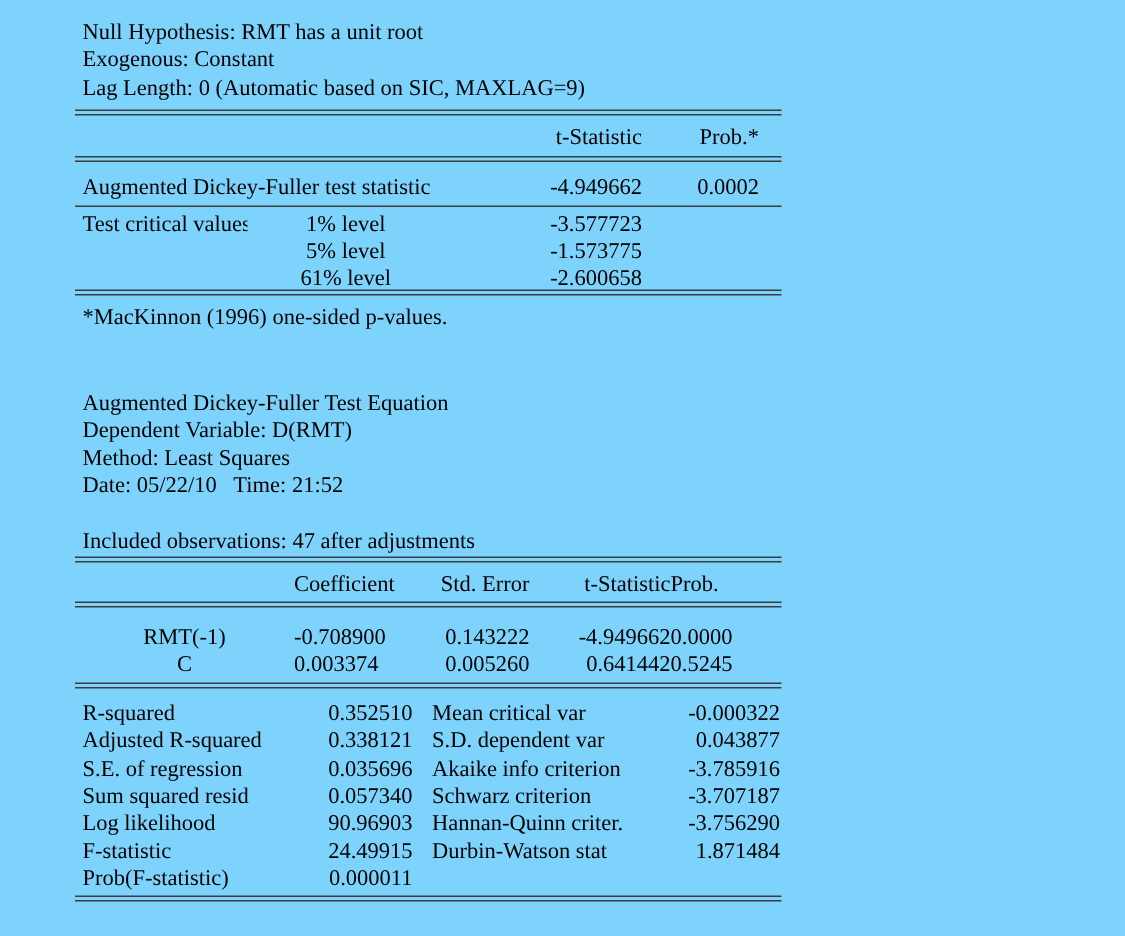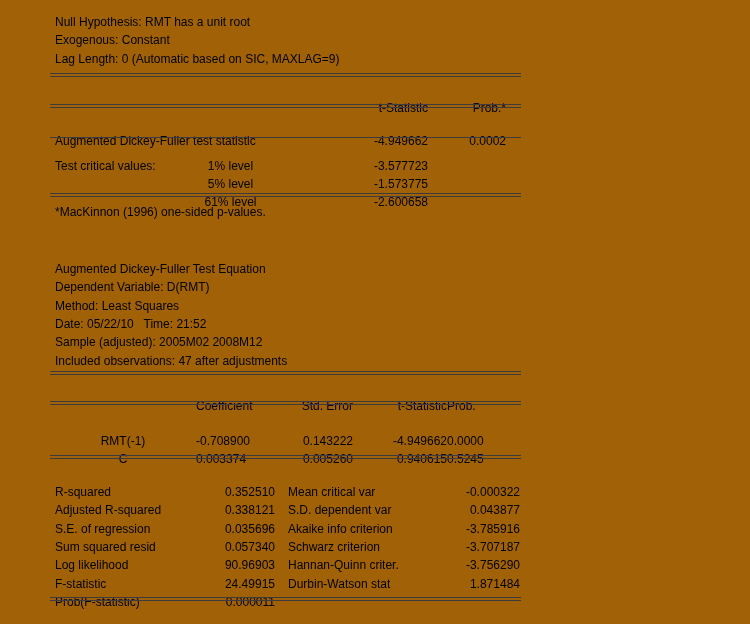--- a/index.html
+++ b/index.html
@@ -1,23 +1,23 @@
 <!DOCTYPE html>
 <html><head>
 <meta charset="utf-8">
 <style>
   * { margin: 0; padding: 0; box-sizing: border-box; }
   html, body { background: #ffffff; }
   .page {
     position: relative;
     width: 750px;
     height: 624px;
-    background: #a16207;
-    font-family: Liberation Sans, sans-serif;
-    font-size: 12px;
+    background: #7dd3fc;
+    font-family: Liberation Serif, serif;
+    font-size: 15px;
     color: #000000;
     overflow: hidden;
   }
   .report {
     position: absolute;
     left: 50px;
     top: 0;
     width: 471px;
     height: 624px;
   }
@@ -44,21 +44,20 @@
     border-bottom: 1px solid #3c3c3c;
   }
   .r {
     position: absolute;
     left: 0;
     width: 471px;
     height: 18px;
     display: flex;
     align-items: center;
     white-space: pre;
-    margin-top: 16px;
   }
   .c { overflow: hidden; }
   
   .t1-label { width: 240px; padding-left: 5px; text-align: left; }
   .t1-stat  { width: 138px; text-align: right; }
   .t1-prob  { width: 78px;  text-align: right; }
   .t1-cv-label { width: 115px; padding-left: 5px; text-align: left; }
   .t1-cv-level { width: 131px; text-align: center; }
   .t1-cv-stat  { width: 132px; text-align: right; }
   
@@ -118,21 +117,20 @@
     </div>
 
     <div class="dline" style="top:193px"></div>
 
     <div class="textline" style="top:203px">*MacKinnon (1996) one-sided p-values.</div>
 
     <div class="textline" style="top:278px">Dependent Variable: D(RMT)</div>
     <div class="textline" style="top:260px">Augmented Dickey-Fuller Test Equation</div>
     <div class="textline" style="top:297px">Method: Least Squares</div>
     <div class="textline" style="top:315px">Date: 05/22/10   Time: 21:52</div>
-    <div class="textline" style="top:333px">Sample (adjusted): 2005M02 2008M12</div>
     <div class="textline" style="top:352px">Included observations: 47 after adjustments</div>
 
     <div class="dline" style="top:371px"></div>
 
     <div class="r" style="top:381px">
       <div class="c t2-var"></div>
       <div class="c t2-c2">Coefficient</div>
       <div class="c t2-c3">Std. Error</div>
       <div class="c t2-c4">t-Statistic</div>
       <div class="c t2-c5">Prob.</div>
@@ -144,21 +142,21 @@
       <div class="c t2-var">RMT(-1)</div>
       <div class="c t2-c2">-0.708900</div>
       <div class="c t2-c3">0.143222</div>
       <div class="c t2-c4">-4.949662</div>
       <div class="c t2-c5">0.0000</div>
     </div>
     <div class="r" style="top:434px">
       <div class="c t2-var">C</div>
       <div class="c t2-c2">0.003374</div>
       <div class="c t2-c3">0.005260</div>
-      <div class="c t2-c4">0.940615</div>
+      <div class="c t2-c4">0.641442</div>
       <div class="c t2-c5">0.5245</div>
     </div>
 
     <div class="dline" style="top:455px"></div>
 
     <div class="r" style="top:467px">
       <div class="c st-l1">R-squared</div>
       <div class="c st-v1">0.352510</div>
       <div class="c st-l2">Mean critical var</div>
       <div class="c st-v2">-0.000322</div>

